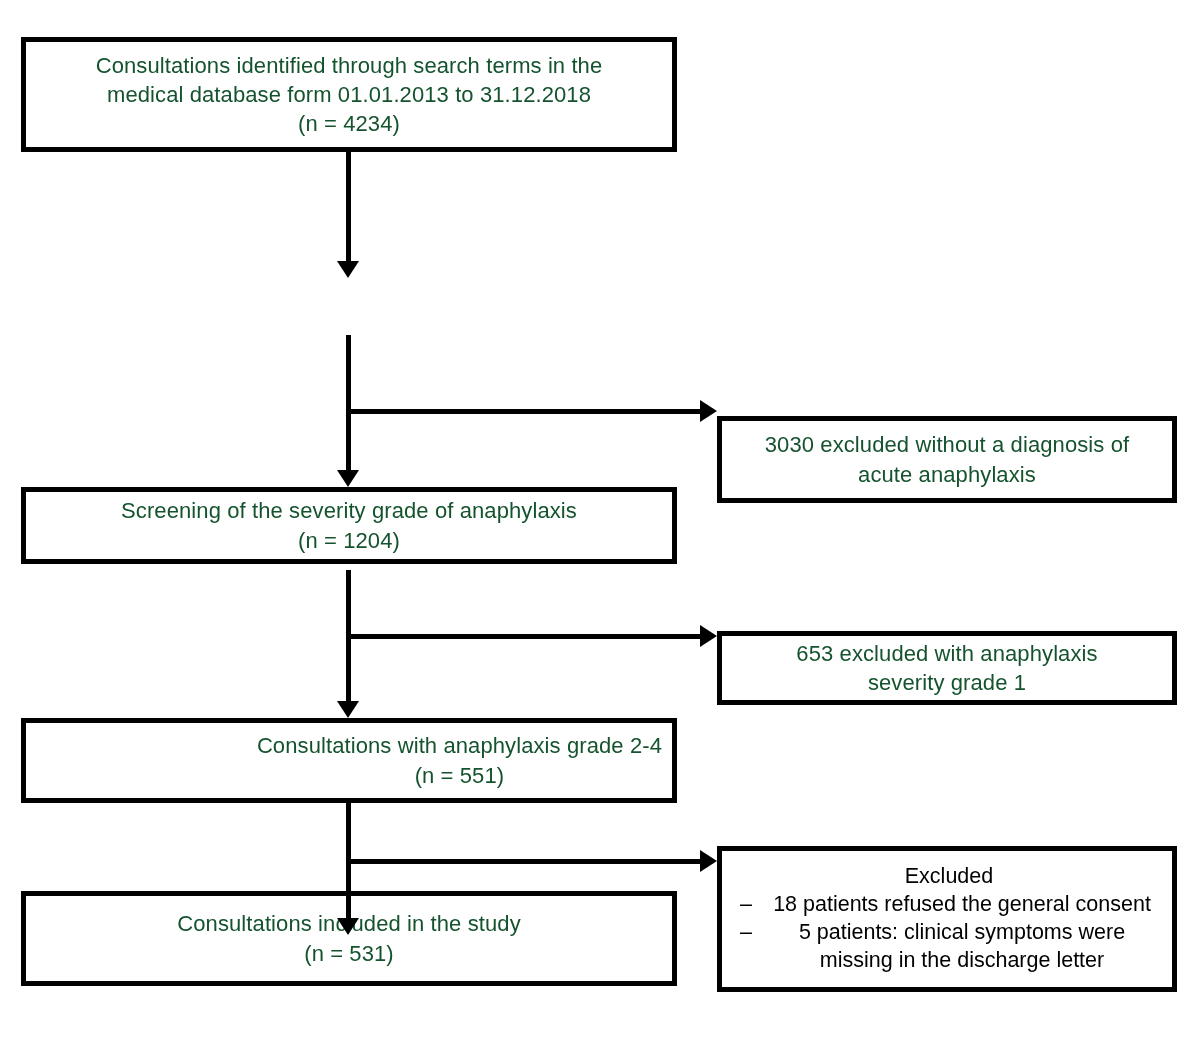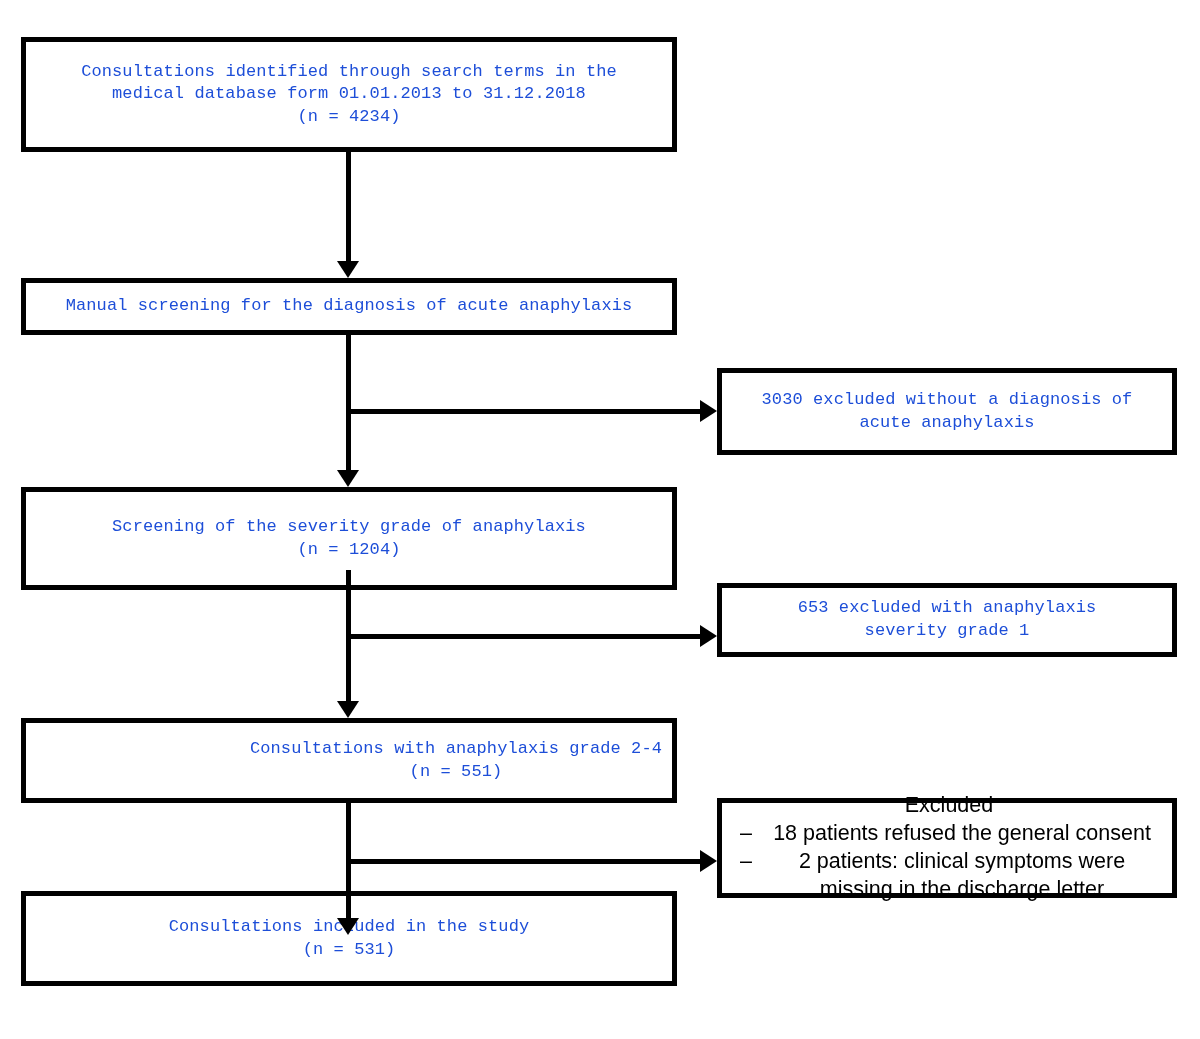--- a/index.html
+++ b/index.html
@@ -22,41 +22,40 @@
     position: absolute;
     box-sizing: border-box;
     border: 5px solid #000000;
     background: #ffffff;
     display: flex;
     align-items: center;
     justify-content: center;
     text-align: center;
   }
   .node-text {
-    font-size: 17px;
+    font-size: 22px;
     line-height: 1.33;
     letter-spacing: 0.1px;
-    color: #1d4ed8;
+    color: #14532d;
     white-space: pre-line;
     padding: 0 10px;
-    font-family: Liberation Mono, monospace;
   }
   
   .main-node { left: 21px; width: 656px; }
   #node-1 { top: 37px;  height: 115px; }
   #node-2 { top: 278px; height: 57px;  }
-  #node-3 { top: 487px; height: 103px;  }
+  #node-3 { top: 487px; height: 77px;  }
   #node-4 { top: 718px; height: 85px; justify-content: flex-end;  }
   #node-5 { top: 891px; height: 95px;  }
 
   
-  .excl-node { left: 717px; width: 460px; }
+  .excl-node { left: 717px; width: 460px; margin-top: 48px; }
   #excl-1 { top: 368px; height: 87px;  }
   #excl-2 { top: 583px; height: 74px; }
-  #excl-3 { top: 798px; height: 100px; }
+  #excl-3 { top: 798px; height: 146px; }
 
   
   .excl-list {
     width: 100%;
     padding: 0 14px 0 18px;
     box-sizing: border-box;
     text-align: left;
   }
   .excl-heading {
     text-align: center;
@@ -106,23 +105,20 @@
 <body>
 
 <div id="flowchart">
 
   <div class="node main-node" id="node-1">
     <div class="node-text">Consultations identified through search terms in the
 medical database form 01.01.2013 to 31.12.2018
 (n = 4234)</div>
   </div>
 
-  <div class="node main-node" id="node-2">
-    <div class="node-text">Manual screening for the diagnosis of acute anaphylaxis</div>
-  </div>
 
   <div class="node main-node" id="node-3">
     <div class="node-text">Screening of the severity grade of anaphylaxis
 (n = 1204)</div>
   </div>
 
   <div class="node main-node" id="node-4">
     <div class="node-text">Consultations with anaphylaxis grade 2-4
 (n = 551)</div>
   </div>
@@ -144,21 +140,21 @@
 
   <div class="node excl-node" id="excl-3">
     <div class="excl-list">
       <div class="excl-heading">Excluded</div>
       <div class="excl-item">
         <span class="excl-dash">–</span>
         <span class="excl-body">18 patients refused the general consent</span>
       </div>
       <div class="excl-item">
         <span class="excl-dash">–</span>
-        <span class="excl-body">2 patients: clinical symptoms were missing in the discharge letter</span>
+        <span class="excl-body">5 patients: clinical symptoms were missing in the discharge letter</span>
       </div>
     </div>
   </div>
 
   <div class="v-line" style="left:346px; top:152px; height:109px;"></div>
   <div class="arrow-down" style="left:337px; top:261px;"></div>
 
   <div class="v-line" style="left:346px; top:335px; height:135px;"></div>
   <div class="arrow-down" style="left:337px; top:470px;"></div>
   <div class="h-line" style="left:346px; top:409px; width:354px;"></div>

